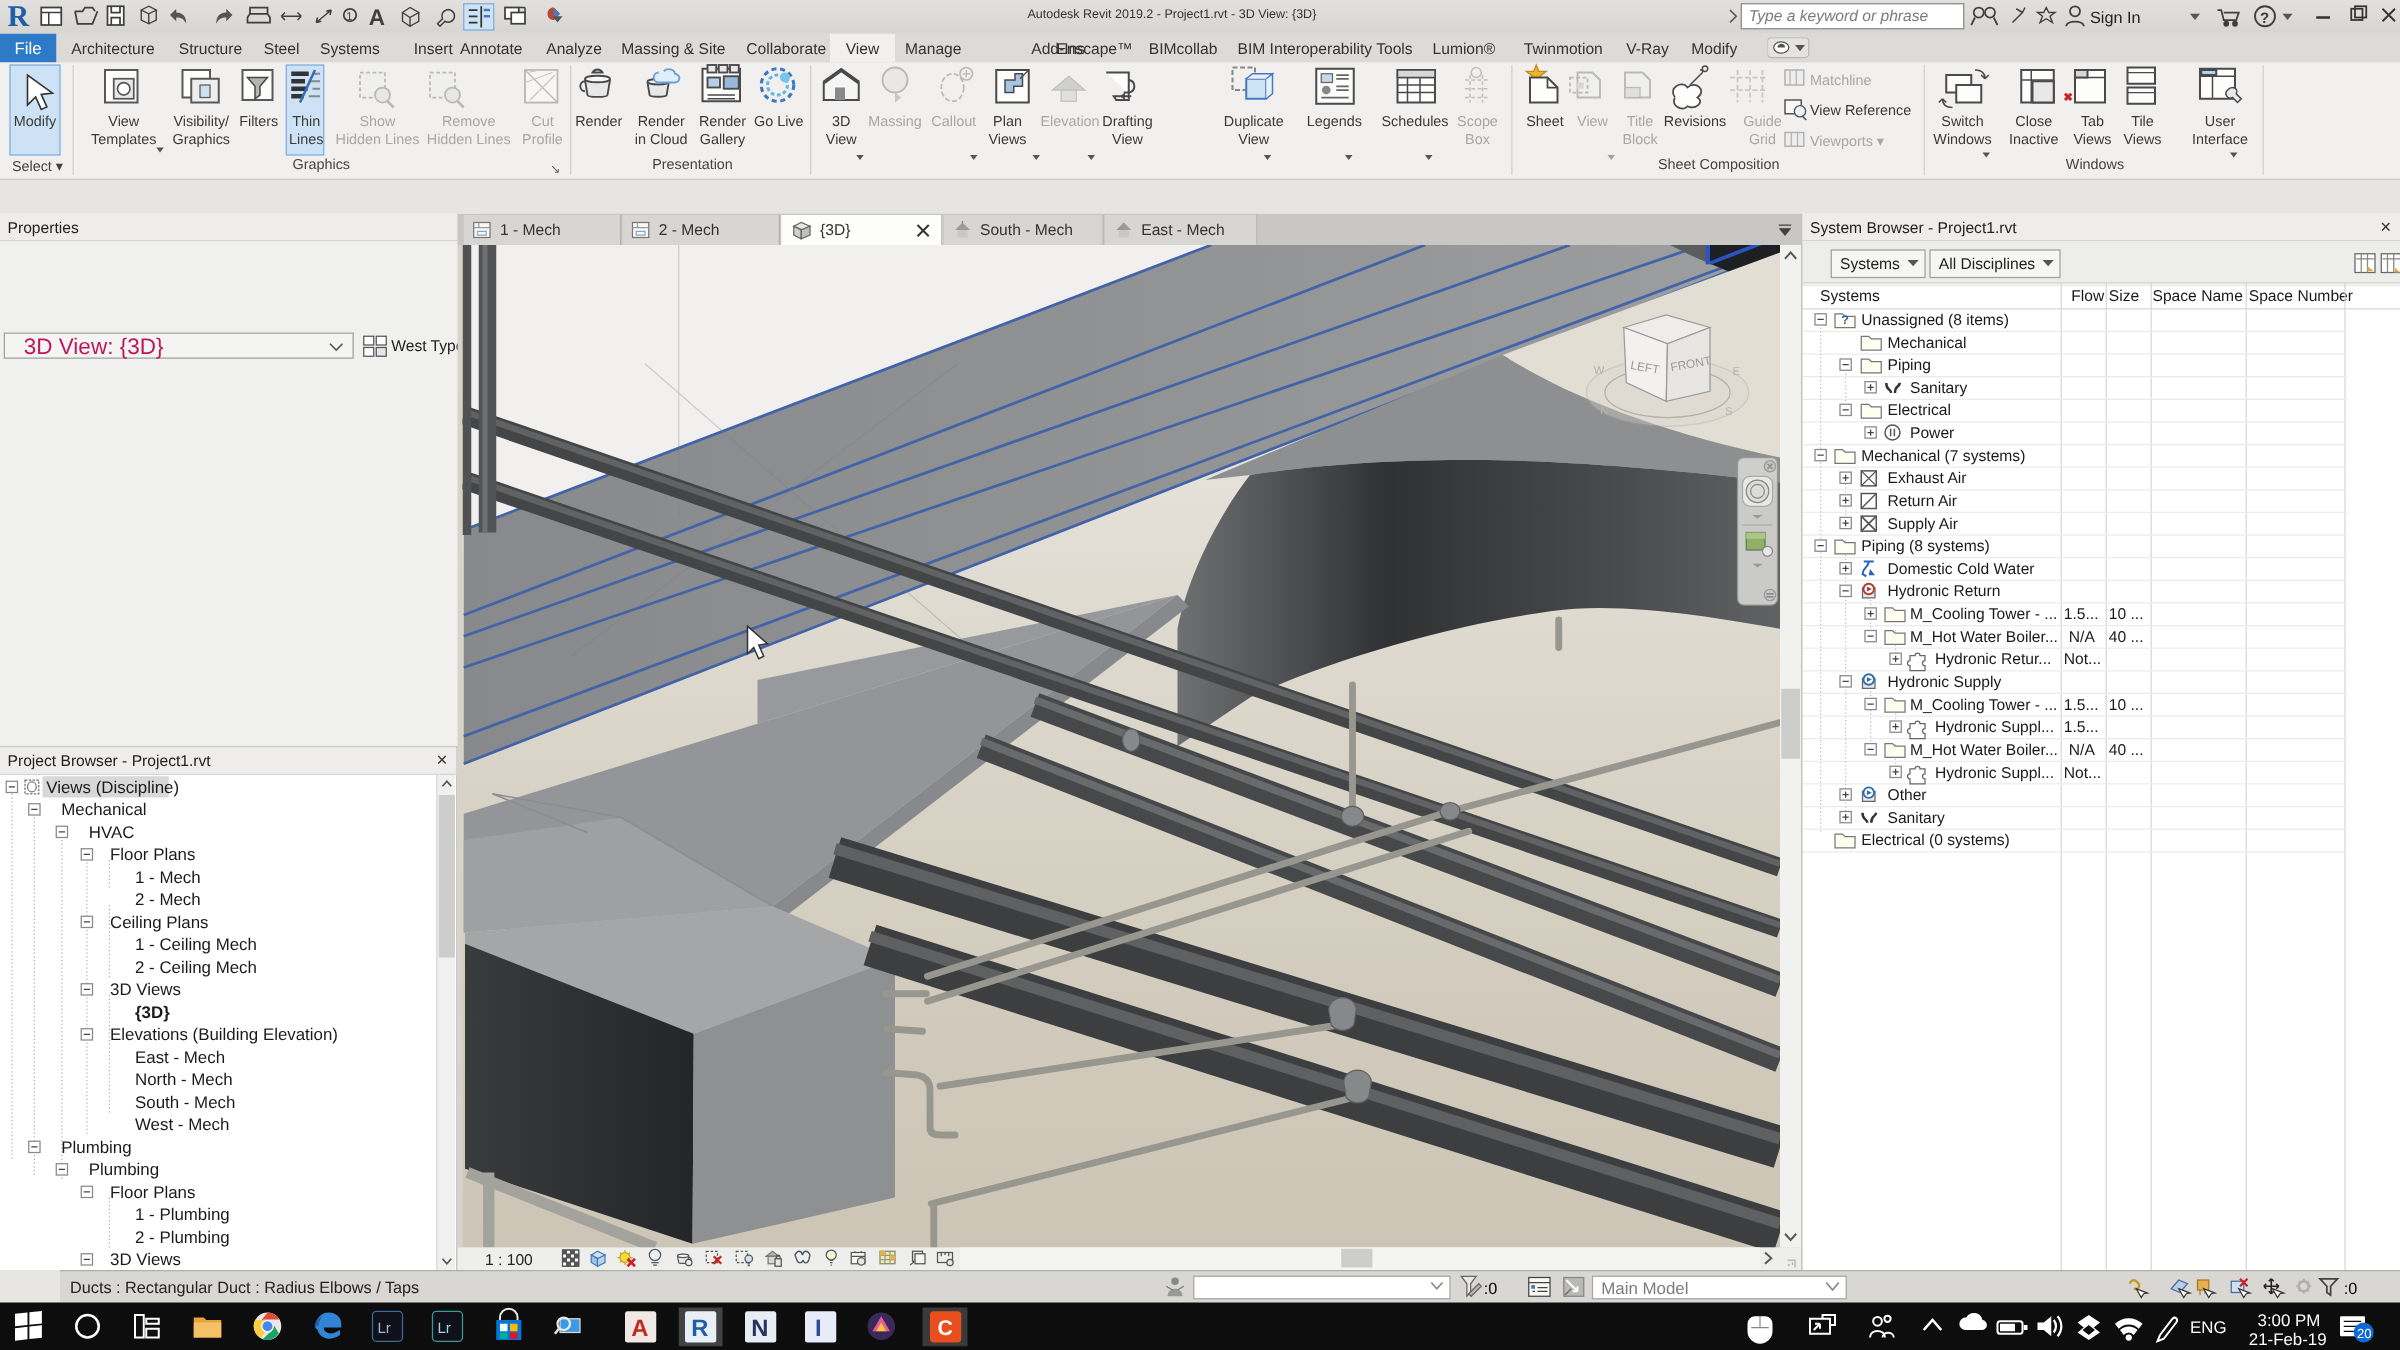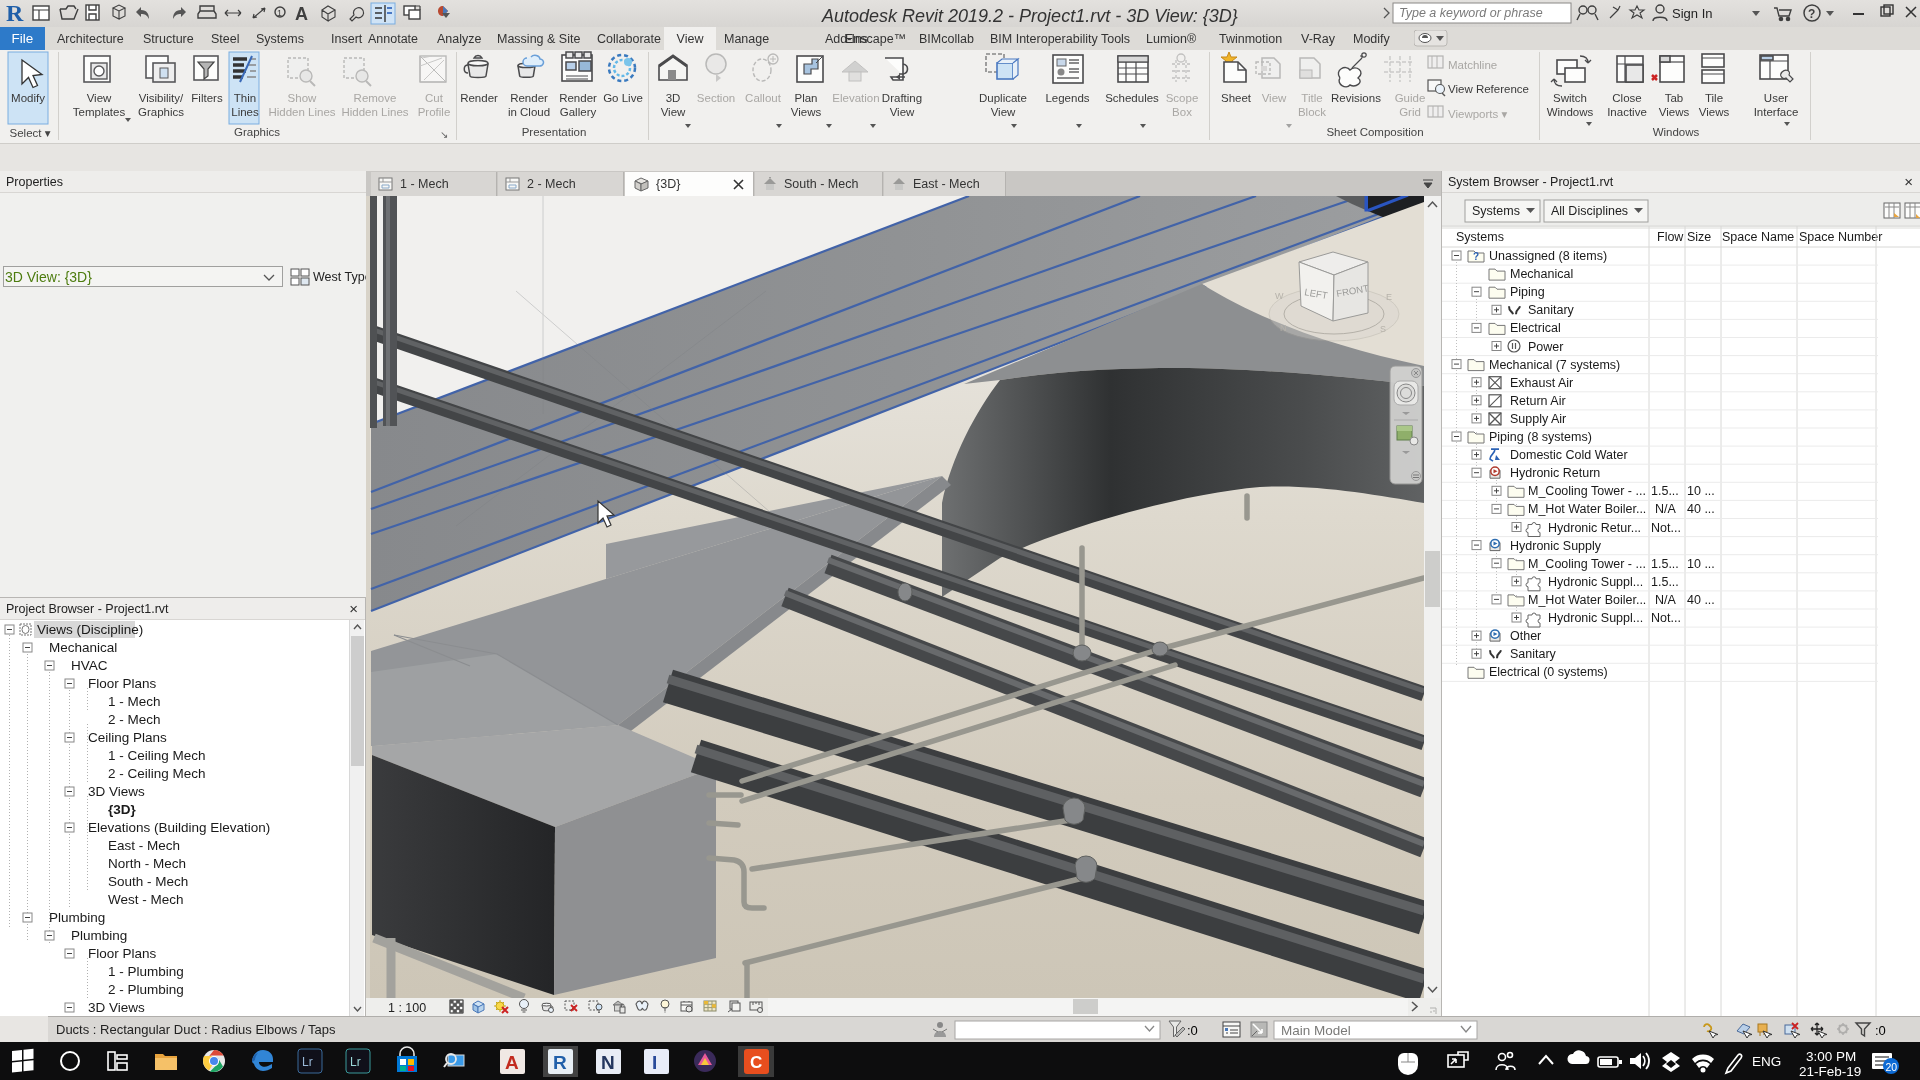--- a/index.html
+++ b/index.html
@@ -1,21 +1,21 @@
 <!DOCTYPE html>
 <html><head>
 <meta charset="utf-8">
 <style>
 * { margin:0; padding:0; box-sizing:border-box; }
 html,body { width:1920px; height:1080px; overflow:hidden; font-family:"Liberation Sans", sans-serif; }
 body { position:relative; background:#e8e6e3; }
 .abs { position:absolute; }
 
 #titlebar { left:0; top:0; width:1920px; height:27px; background:linear-gradient(#e3e1de,#d7d5d2); }
-#titlebar .ttl { left:822px; top:6px; font-size:18px; color:#333;font-style:italic; }
+#titlebar .ttl { left:822px; top:6px; font-size:10px; color:#333; }
 
 #tabrow { left:0; top:27px; width:1920px; height:23px; background:#dddbd7; }
 .rtab { position:absolute; top:0; height:23px; line-height:24px; font-size:12.5px; color:#333; }
 .rtab.active { background:#f1f0ee; }
 #filetab { position:absolute; left:0; top:0; width:45px; height:23px; background:#2d7ac9; color:#fff; font-size:13.5px; text-align:center; line-height:23px; }
 
 #ribbon { left:0; top:50px; width:1920px; height:93px; background:#f1f0ee; }
 #ribbon .plabel { position:absolute; top:76px; height:17px; font-size:11.5px; color:#444; text-align:center; }
 #ribbon .sep { position:absolute; top:2px; width:1px; height:88px; background:#d2d0cc; }
 .btn-label { position:absolute; font-size:11.5px; color:#3a3a3a; text-align:center; line-height:13.5px; }
@@ -300,21 +300,21 @@
 <div class="btn-label" style="left:187px;top:42px;width:40px">Filters</div>
 <div class="btn-label" style="left:226px;top:42px;width:38px">Thin<br>Lines</div>
 <div class="btn-label dis" style="left:262px;top:42px;width:80px">Show<br>Hidden Lines</div>
 <div class="btn-label dis" style="left:336px;top:42px;width:78px">Remove<br>Hidden Lines</div>
 <div class="btn-label dis" style="left:412px;top:42px;width:44px">Cut<br>Profile</div>
 <div class="btn-label" style="left:456px;top:42px;width:46px">Render</div>
 <div class="btn-label" style="left:504px;top:42px;width:50px">Render<br>in Cloud</div>
 <div class="btn-label" style="left:552px;top:42px;width:52px">Render<br>Gallery</div>
 <div class="btn-label" style="left:600px;top:42px;width:46px">Go Live</div>
 <div class="btn-label" style="left:652px;top:42px;width:42px">3D<br>View</div>
-<div class="btn-label dis" style="left:692px;top:42px;width:48px">Section</div>
+<div class="btn-label dis" style="left:692px;top:42px;width:48px">Massing</div>
 <div class="btn-label dis" style="left:740px;top:42px;width:46px">Callout</div>
 <div class="btn-label" style="left:786px;top:42px;width:40px">Plan<br>Views</div>
 <div class="btn-label dis" style="left:830px;top:42px;width:52px">Elevation</div>
 <div class="btn-label" style="left:878px;top:42px;width:48px">Drafting<br>View</div>
 <div class="btn-label" style="left:972px;top:42px;width:62px">Duplicate<br>View</div>
 <div class="btn-label" style="left:1040px;top:42px;width:55px">Legends</div>
 <div class="btn-label" style="left:1100px;top:42px;width:64px">Schedules</div>
 <div class="btn-label dis" style="left:1162px;top:42px;width:40px">Scope<br>Box</div>
 <div class="btn-label" style="left:1216px;top:42px;width:40px">Sheet</div>
 <div class="btn-label dis" style="left:1256px;top:42px;width:36px">View</div>
@@ -342,21 +342,21 @@
 <div class="sep" style="left:1539px"></div>
 <div class="sep" style="left:1810px"></div>
 <div style="position:absolute;left:440px;top:79px;font-size:10px;color:#666">↘</div>
 </div>
 <div id="substrip" class="abs"></div>
 <div id="props" class="abs">
     <div class="ptitle">
       <span>Properties</span>
       <span class="x">×</span>
     </div>
-  <div style="position:absolute;left:3px;top:95px;width:280px;height:21px;background:#f4f4f2;border:1px solid #a0a09e;font-size:14px;color:#4d7c0f;line-height:20px;padding-left:1px">3D View: {3D}
+  <div style="position:absolute;left:3px;top:95px;width:280px;height:21px;background:#f4f4f2;border:1px solid #a0a09e;font-size:18px;color:#be185d;line-height:20px;padding-left:15px">3D View: {3D}
     <svg width="13" height="8" style="position:absolute;right:6px;top:7px">
         <path d="M1 1 l5 5 l5 -5" fill="none" stroke="#555" stroke-width="1.3"></path>
       </svg>
   </div>
   <svg width="20" height="18" style="position:absolute;left:290px;top:97px">
       <rect x="1" y="1" width="8" height="7" fill="#fff" stroke="#555"></rect>
       <rect x="11" y="1" width="8" height="7" fill="#fff" stroke="#555"></rect>
       <rect x="1" y="10" width="8" height="7" fill="#fff" stroke="#555"></rect>
       <rect x="11" y="10" width="8" height="7" fill="#dfe8f0" stroke="#555"></rect>
     </svg>

